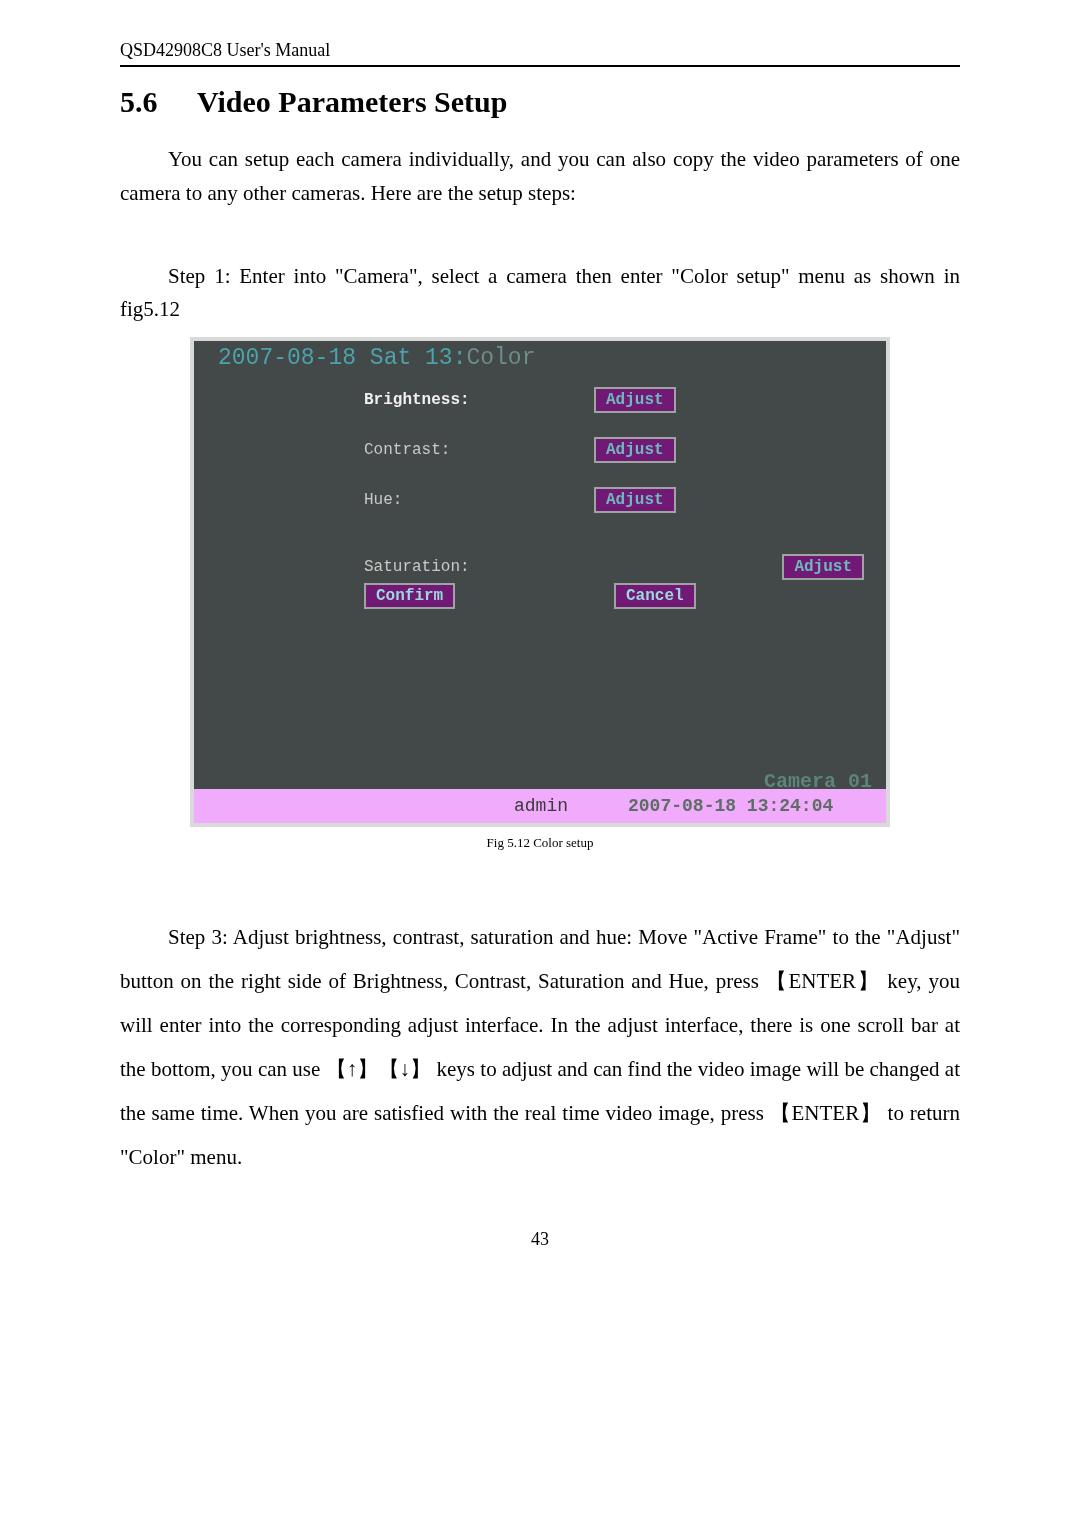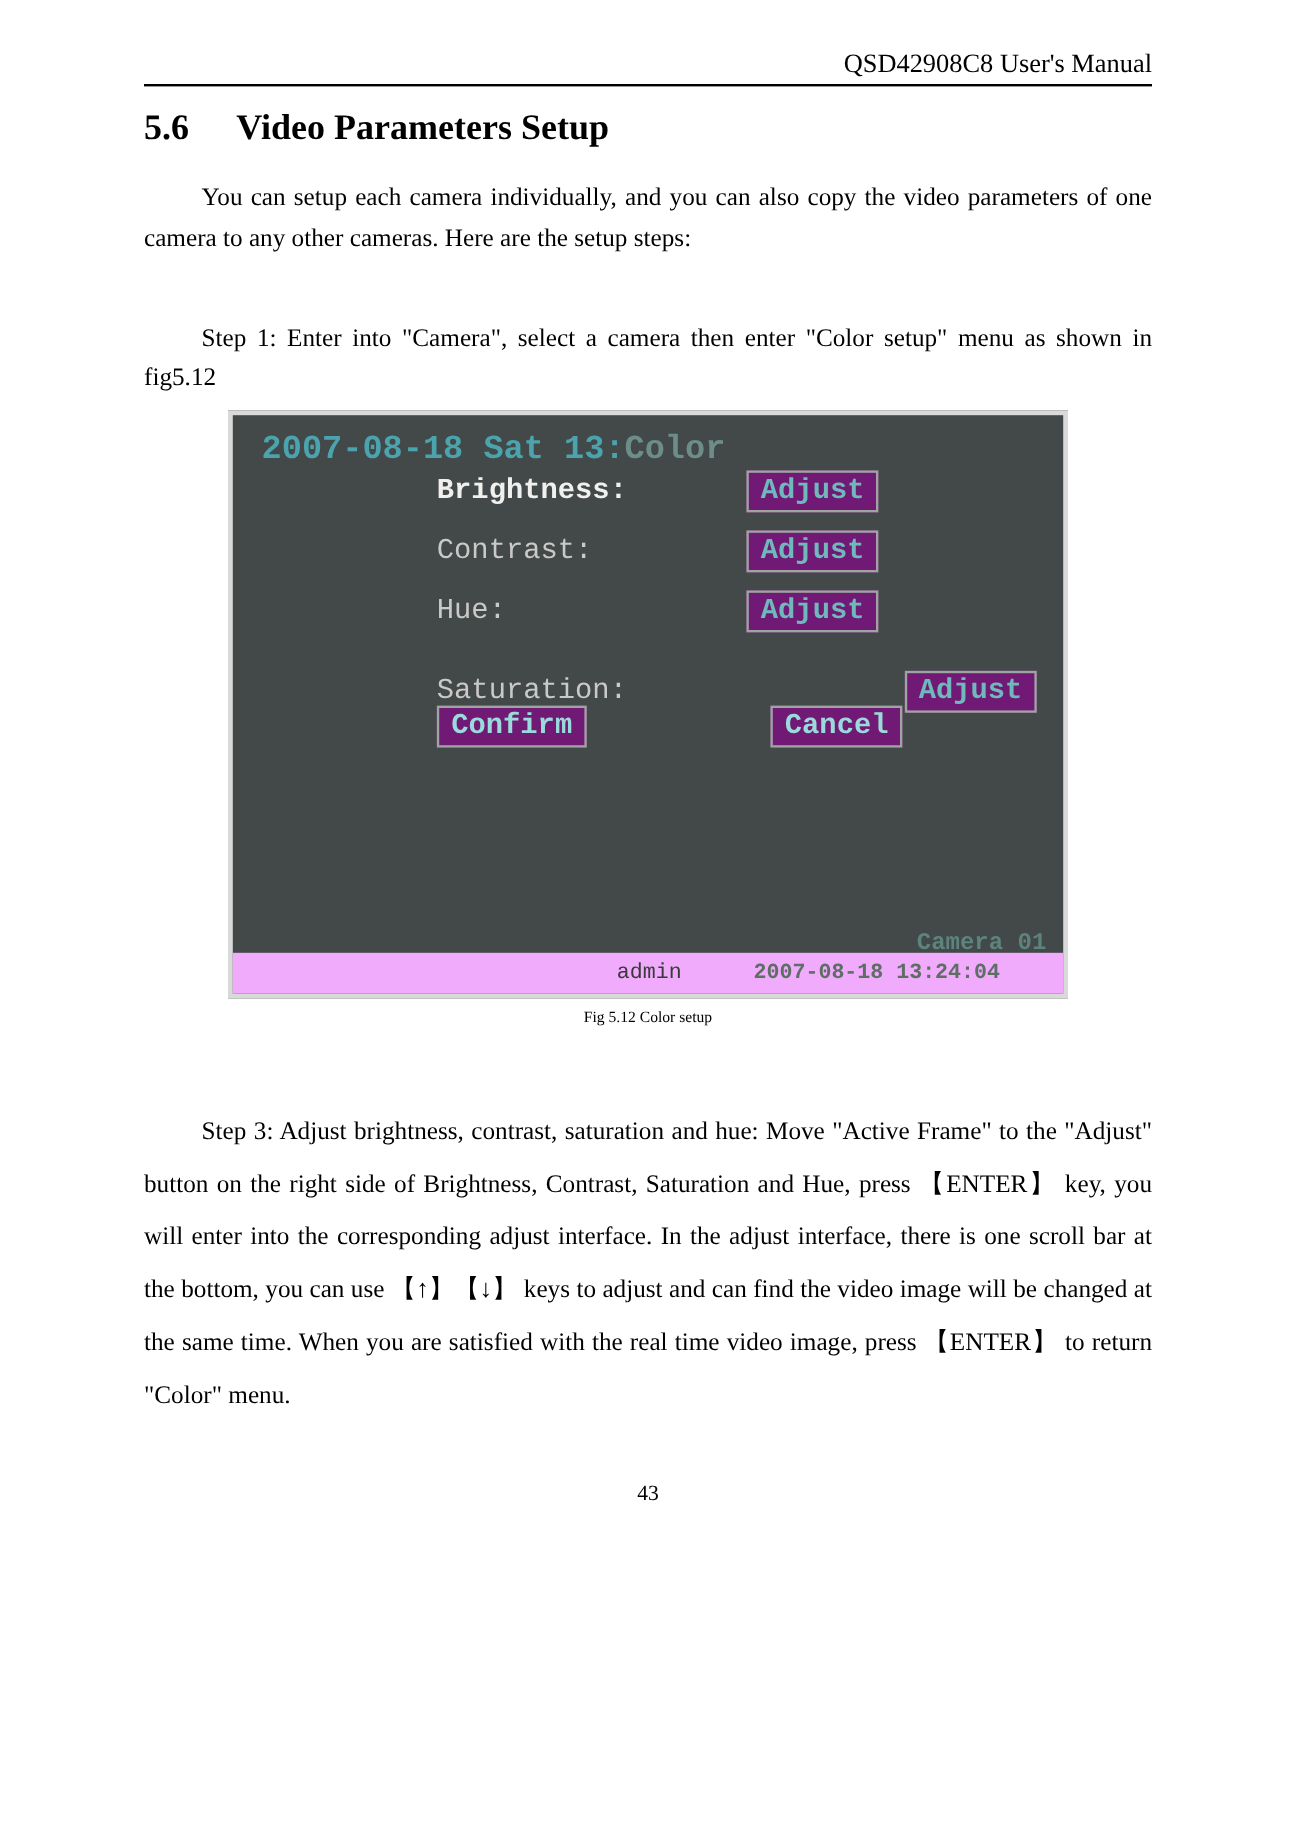--- a/index.html
+++ b/index.html
@@ -7,22 +7,22 @@
     padding: 0;
     background: #fff;
     font-family: "Times New Roman", Times, serif;
     color: #000;
     width: 1080px;
   }
   .page {
     padding: 40px 120px 60px 120px;
   }
   .header-line {
-    text-align: right;
-    font-size: 22px;
+    text-align: left;
+    font-size: 18px;
     border-bottom: 2px solid #000;
     padding-bottom: 4px;
     margin-bottom: 18px;
   }
   h2.section-title {
     font-family: Liberation Serif, serif;
     font-weight: bold;
     font-size: 30px;
     margin: 0 0 24px 0;
   }
@@ -48,37 +48,36 @@
     height: 490px;
     background: #434848;
     border: 4px solid #d9d9d9;
     position: relative;
     font-family: "Courier New", monospace;
     color: #c9c9c7;
     box-sizing: border-box;
   }
   .osd-top {
     position: absolute;
-    top: 14px;
+    top: 4px;
     left: 24px;
-    font-size: 28px;
-    font-weight: bold;
+    font-size: 23px;
+    font-weight: normal;
     color: #4aa3ad;
   }
   .osd-top .overlay {
     color: #6c8d88;
   }
   .osd-row {
     position: absolute;
     left: 170px;
     width: 500px;
     display: flex;
     align-items: center;
-    font-size: 24px;
-    gap: 28px;
+    font-size: 16px;
   }
   .osd-label {
     width: 230px;
     color: #c9c9c7;
   }
   .osd-btn {
     border: 2px solid #9fa4a2;
     padding: 2px 10px;
     color: #6fb9bd;
     font-weight: bold;

